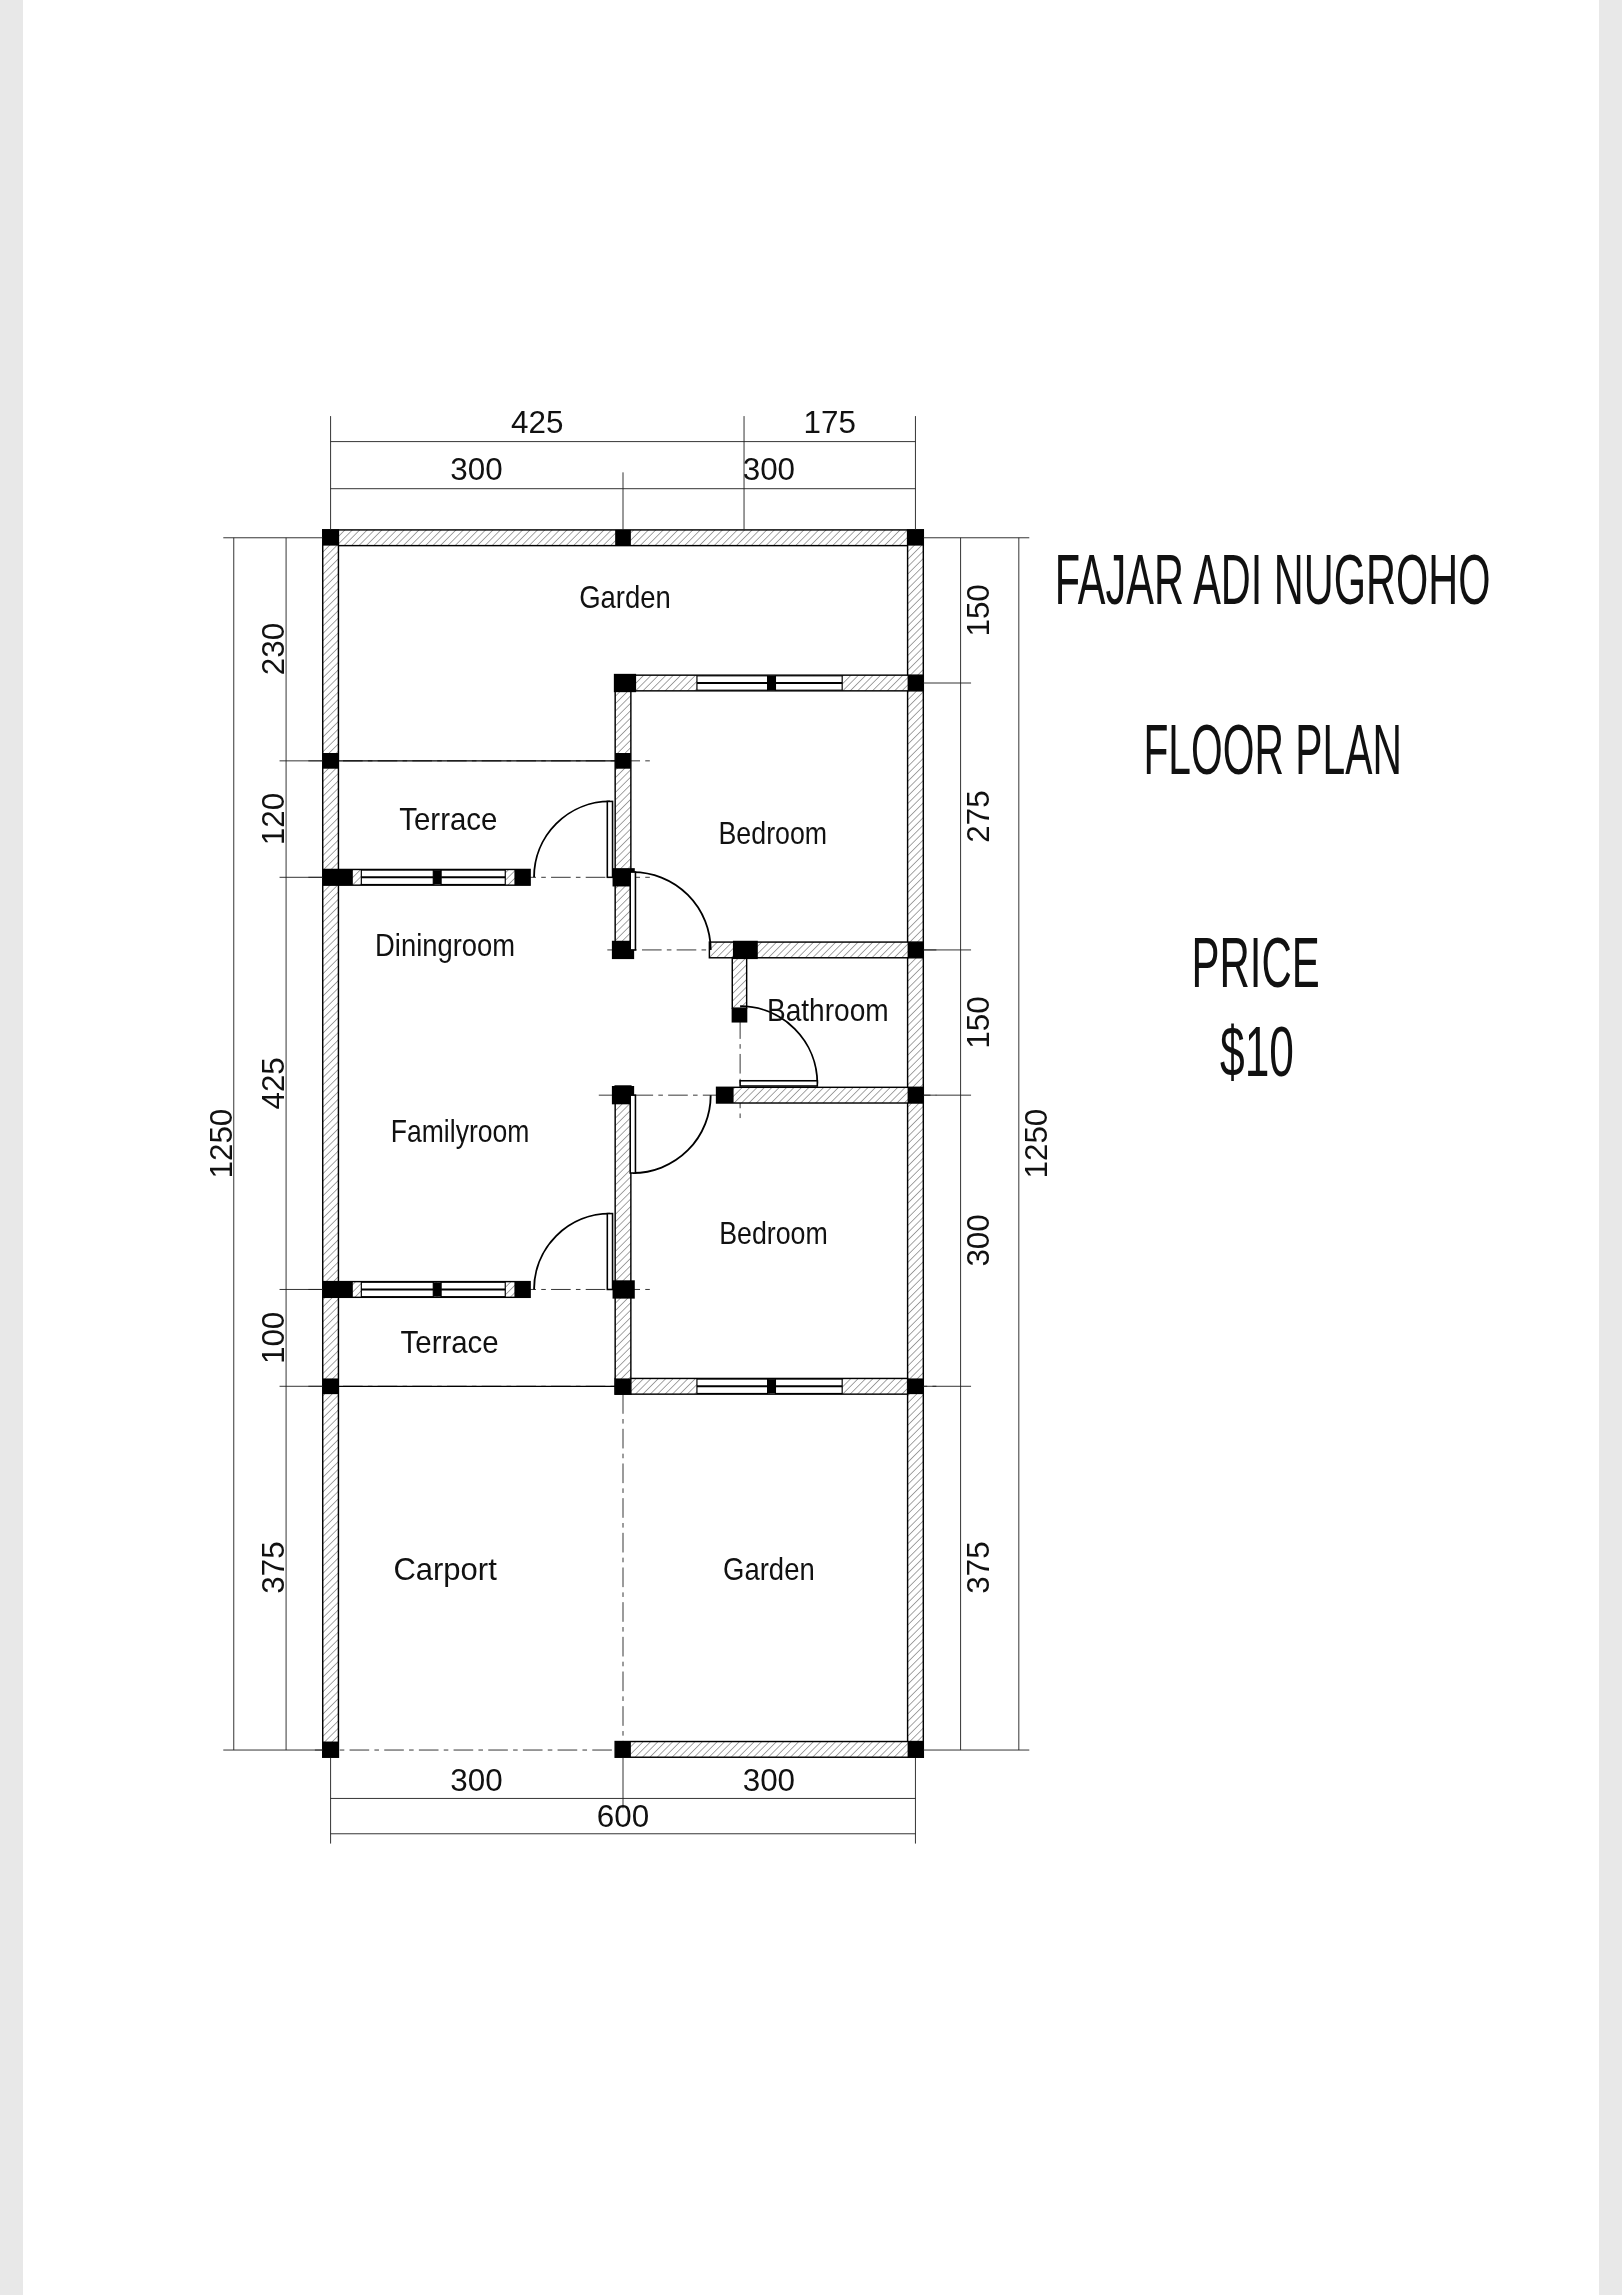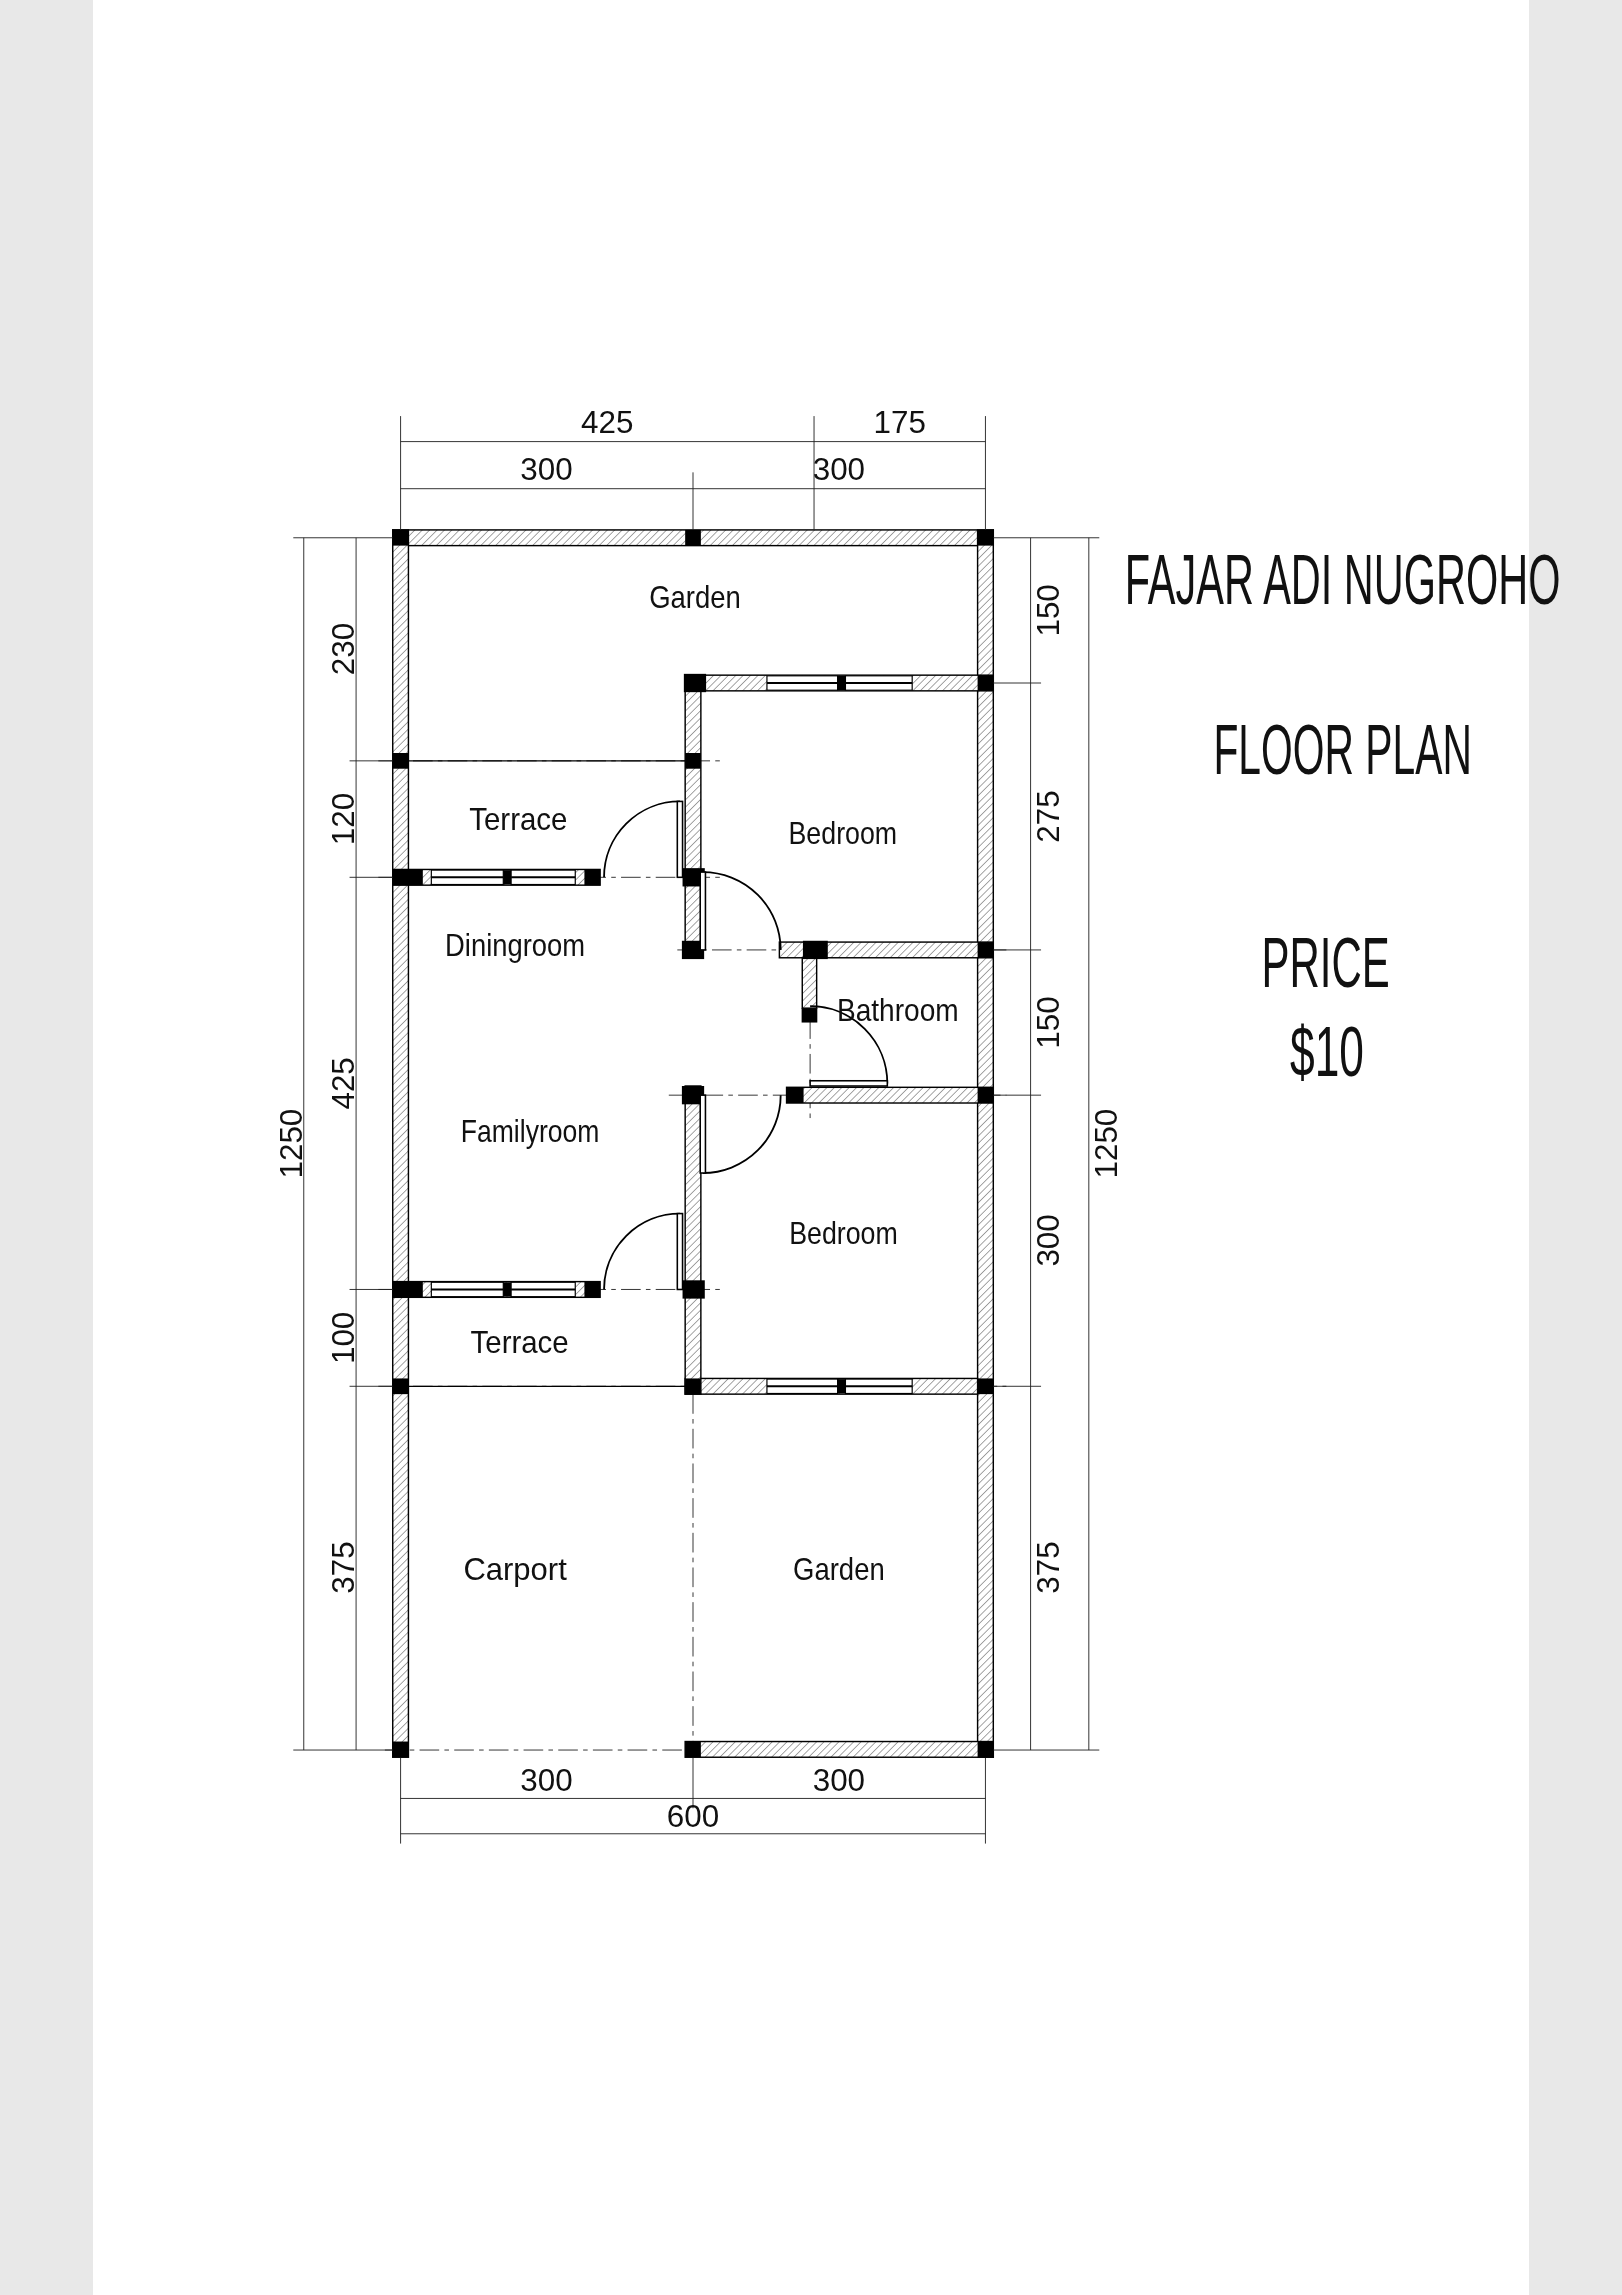--- a/index.html
+++ b/index.html
@@ -1,16 +1,16 @@
 <!DOCTYPE html>
 <html style="font-size:10.5px"><head>
 <meta charset="utf-8">
 <style>
   html,body{margin:0;padding:0;background:#e8e8e8;}
-  .page{width:1436px;height:2295px;background:#ffffff;margin:0 auto;position:relative;}
+  .page{width:1576px;height:2295px;background:#ffffff;margin:0 auto;position:relative;}
   svg{display:block;width:1622px;height:2295px;}
   .t{font-family:"Liberation Sans","DejaVu Sans",sans-serif;fill:#111111;}
   .dim{font-size:48px;}
   .room{font-size:48px;}
   .title{font-size:108px;}
   .thin{stroke:#222222;stroke-width:1.4;fill:none;}
   .dash{stroke:#333333;stroke-width:1.5;fill:none;stroke-dasharray:30 8 7 8;}
   .bnd{stroke:#000000;stroke-width:2;fill:none;}
   .wallw{fill:#ffffff;stroke:none;}
   .wall{fill:url(#hp);stroke:#000000;stroke-width:2.2;}

